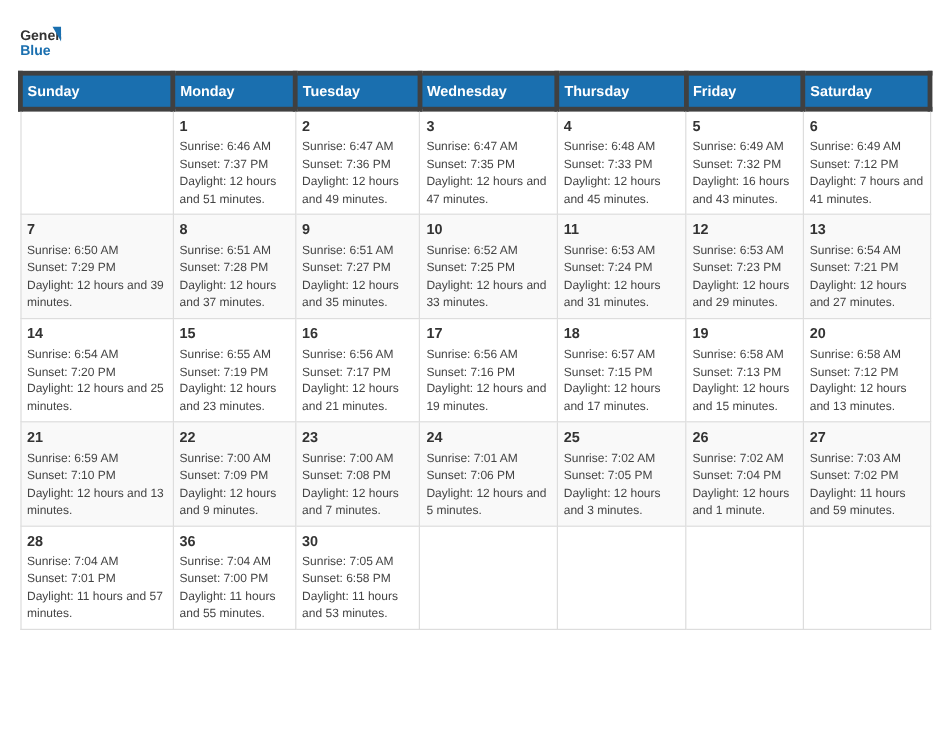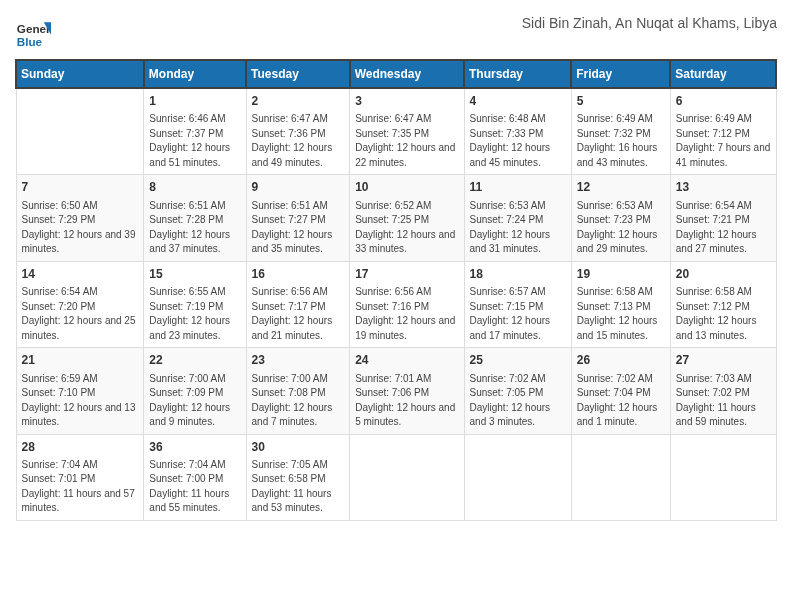--- a/index.html
+++ b/index.html
@@ -42,21 +42,21 @@
     }
     thead tr {
       background-color: #1a6faf;
       color: #fff;
     }
     thead th {
       padding: 6px 4px;
       text-align: left;
       font-size: 12px;
       font-weight: bold;
-      border: 2px solid #404040;
+      border: 4px solid #404040;
     }
     tbody td {
       border: 1px solid #ddd;
       vertical-align: top;
       padding: 4px 5px;
       min-height: 80px;
       color: #333;
       line-height: 1.45;
     }
     .day-num {
@@ -78,21 +78,20 @@
 
 <div class="header">
   <div class="logo">
     <svg class="logo-icon" viewBox="0 0 40 40">
       <text x="2" y="20" font-size="13" font-weight="bold" fill="#333">General</text>
       <text x="2" y="34" font-size="13" font-weight="bold" fill="#1a6faf">Blue</text>
       <polygon points="32,8 40,8 40,22" fill="#1a6faf"></polygon>
     </svg>
   </div>
   <div class="title-block">
-    <div class="subtitle">Sidi Bin Zinah, An Nuqat al Khams, Libya</div>
   </div>
 </div>
 
 <table>
   <thead>
     <tr>
 
     <th>Sunday</th>
         <th>Monday</th>
         <th>Tuesday</th>
@@ -114,21 +113,21 @@
         <td>
           <span class="day-num">2</span>
           <span class="cell-text">Sunrise: 6:47 AM</span>
           <span class="cell-text">Sunset: 7:36 PM</span>
           <span class="cell-text">Daylight: 12 hours and 49 minutes.</span>
         </td>
         <td>
           <span class="day-num">3</span>
           <span class="cell-text">Sunrise: 6:47 AM</span>
           <span class="cell-text">Sunset: 7:35 PM</span>
-          <span class="cell-text">Daylight: 12 hours and 22 minutes.</span>
+          <span class="cell-text">Daylight: 12 hours and 47 minutes.</span>
         </td>
         <td>
           <span class="day-num">4</span>
           <span class="cell-text">Sunrise: 6:48 AM</span>
           <span class="cell-text">Sunset: 7:33 PM</span>
           <span class="cell-text">Daylight: 12 hours and 45 minutes.</span>
         </td>
         <td>
           <span class="day-num">5</span>
           <span class="cell-text">Sunrise: 6:49 AM</span>

